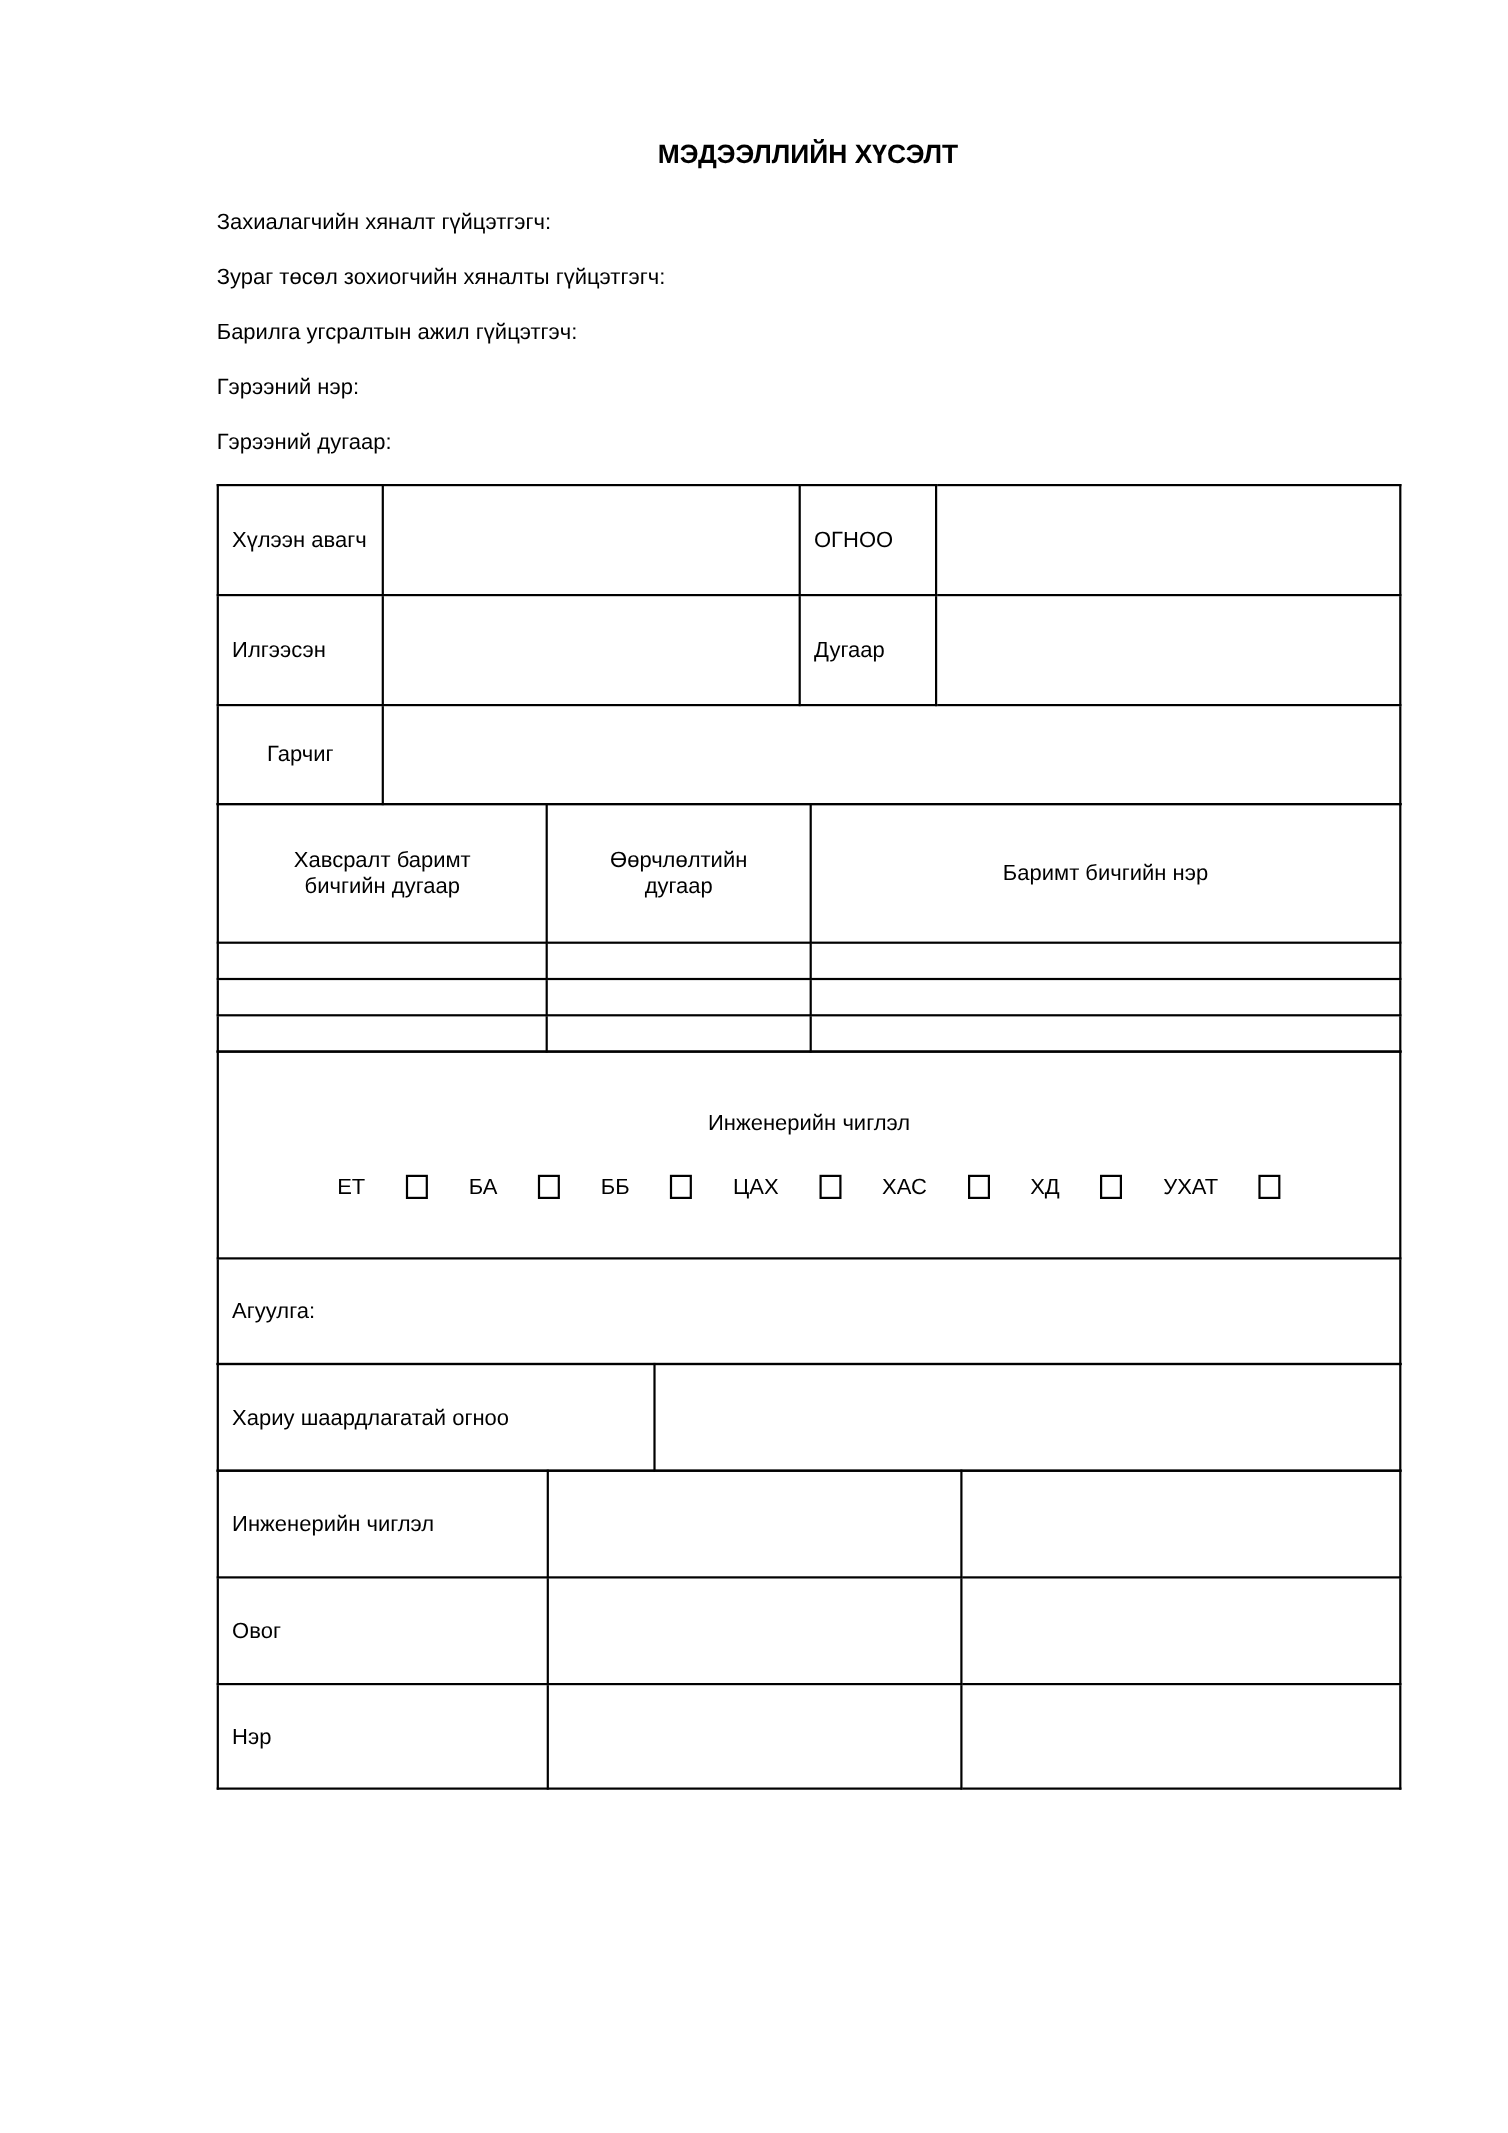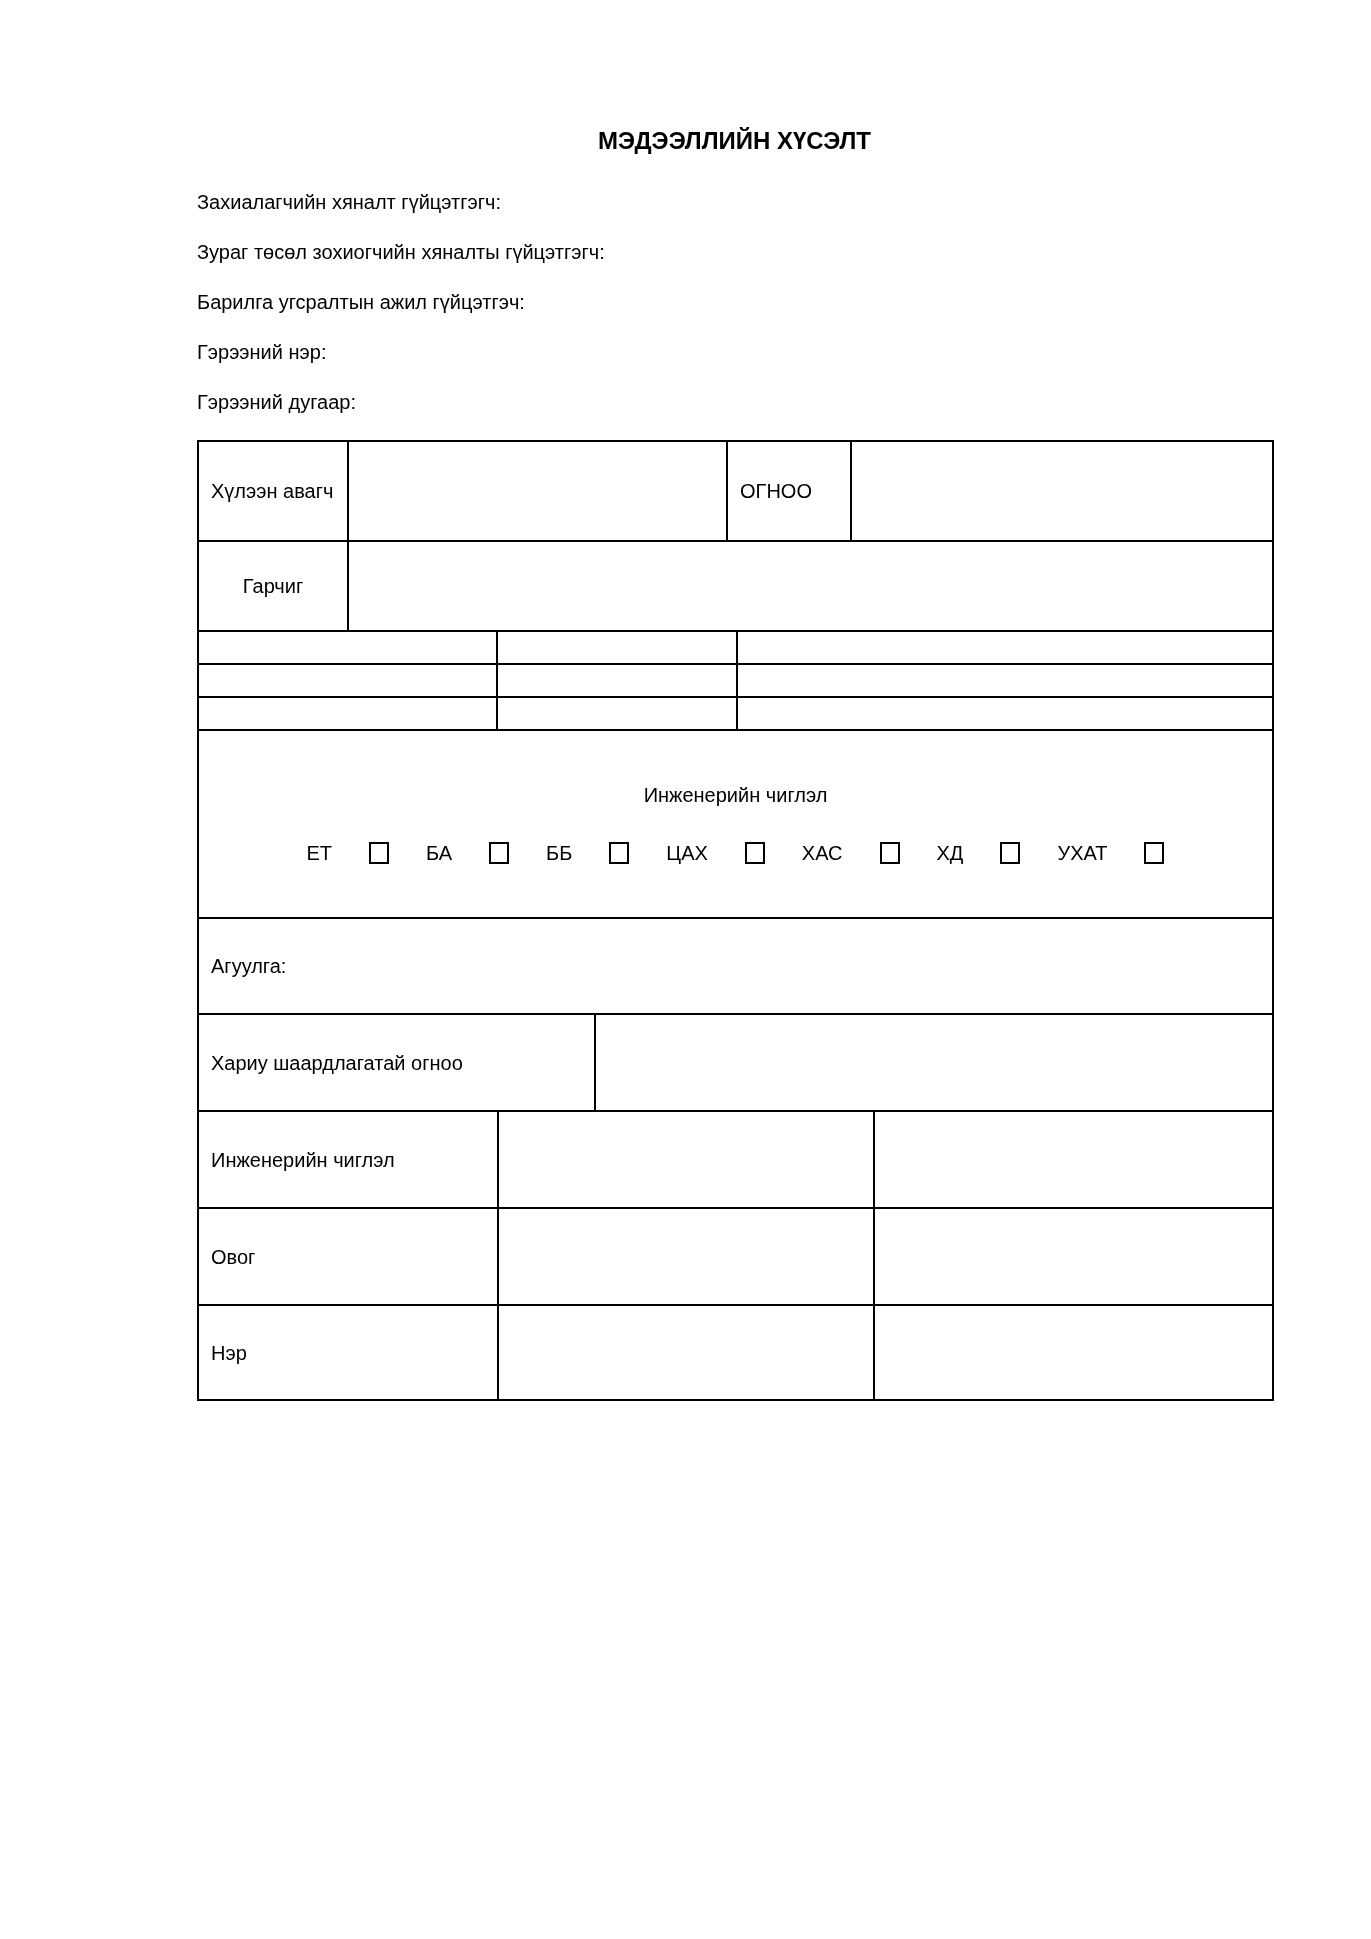--- a/index.html
+++ b/index.html
@@ -80,34 +80,51 @@
           <col style="width:124px">
           <col style="width:422px">
         </colgroup>
       <tbody>
           <tr style="height:100px">
         <td class="pad">Хүлээн авагч</td>
         <td></td>
         <td class="pad">ОГНОО</td>
         <td></td>
       </tr>
+      <tr style="height:100px">
+        <td class="pad">Илгээсэн</td>
+        <td></td>
+        <td class="pad">Дугаар</td>
+        <td></td>
+      </tr>
       <tr style="height:90px">
         <td class="center">Гарчиг</td>
         <td colspan="3"></td>
       </tr>
     </tbody>
       </table>
 
     <table class="tbl follow">
       <colgroup>
           <col style="width:299px">
           <col style="width:240px">
           <col style="width:536px">
         </colgroup>
       <tbody>
+          <tr style="height:126px">
+        <td class="hdrc">
+          <span>Хавсралт баримт</span>
+          <span>бичгийн дугаар</span>
+        </td>
+        <td class="hdrc">
+          <span>Өөрчлөлтийн</span>
+          <span>дугаар</span>
+        </td>
+        <td class="hdrc">Баримт бичгийн нэр</td>
+      </tr>
       <tr style="height:33px">
         <td></td>
         <td></td>
         <td></td>
       </tr>
       <tr style="height:33px">
         <td></td>
         <td></td>
         <td></td>
       </tr>

